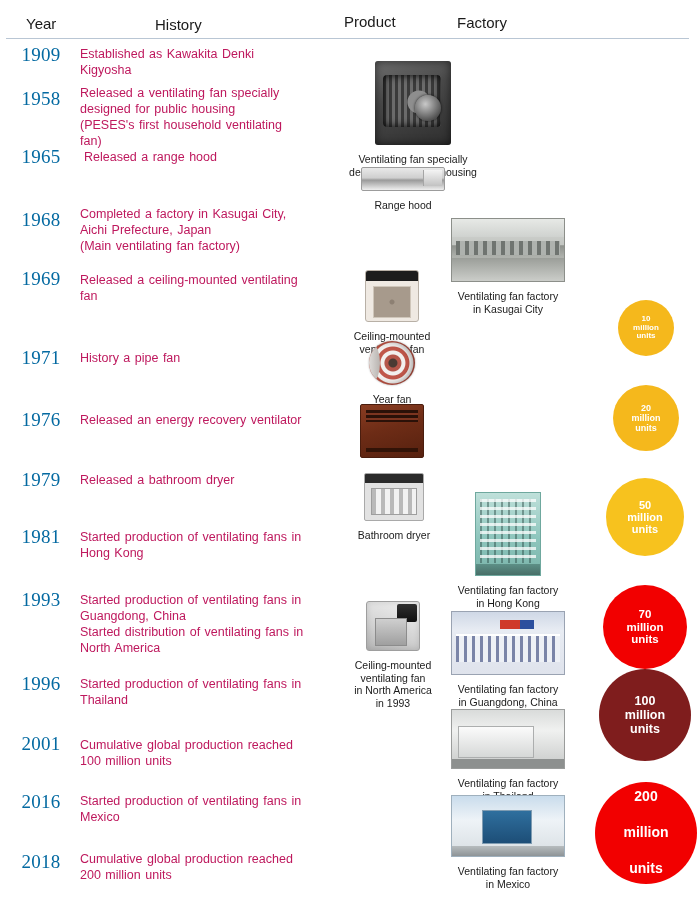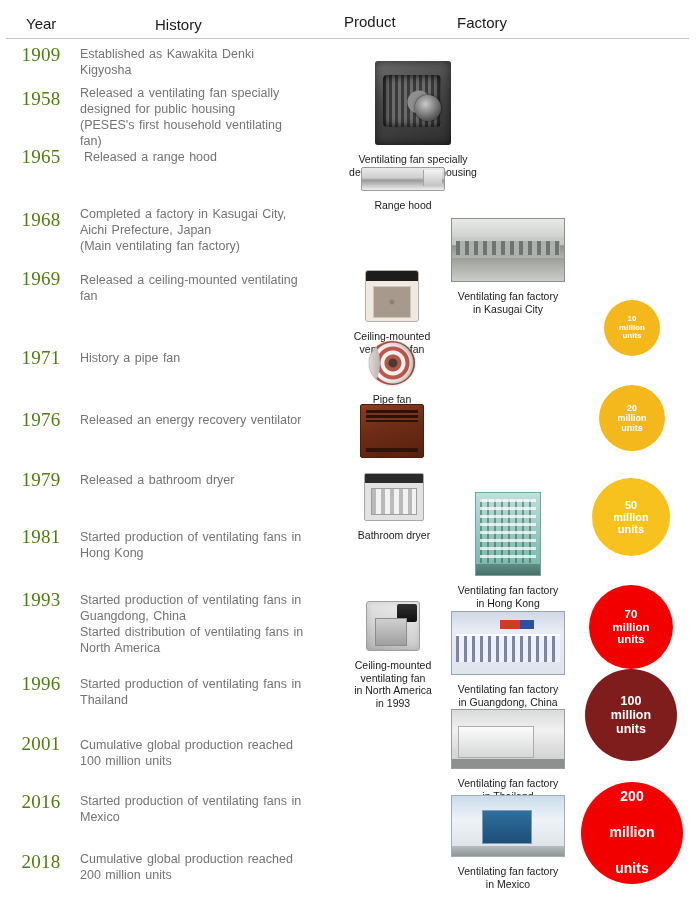--- a/index.html
+++ b/index.html
@@ -40,31 +40,31 @@
   }
 
   
   .year {
     position: absolute;
     left: 10px;
     width: 62px;
     text-align: center;
     font-family: "Liberation Serif", serif;
     font-size: 19px;
-    color: #4d7c0f;
+    color: #0369a1;
     letter-spacing: 0.3px;
   }
   .history {
     position: absolute;
     left: 80px;
     width: 250px;
     font-family: "Liberation Sans", sans-serif;
     font-size: 12.5px;
     line-height: 16px;
-    color: #737373;
+    color: #be185d;
     word-spacing: 1px;
   }
 
   
   .media { position: absolute; text-align: center; }
   .media .cap {
     font-family: "Liberation Sans", sans-serif;
     font-size: 10.5px;
     line-height: 12.5px;
     color: #1a1a1a;
@@ -260,20 +260,21 @@
     border-radius: 50%;
     display: flex;
     flex-direction: column;
     align-items: center;
     justify-content: center;
     color: #ffffff;
     font-family: "Liberation Sans", sans-serif;
     text-align: center;
     line-height: 1.12;
     font-weight: 600;
+    margin-left: 14px;
   }
   .bubble span { display: block; white-space: nowrap; }
 </style>
 </head>
 <body>
 
 <div class="header">
   <div class="col-head ch-year">Year</div>
   <div class="col-head ch-history">History</div>
   <div class="col-head ch-product">Product</div>
@@ -350,21 +351,21 @@
 </div>
 
 <div class="media" style="left:338px; top:270px; width:108px;">
   <div class="ph ceilfan"></div>
   <div class="cap" style="white-space: pre-line;">Ceiling-mounted
 ventilating fan</div>
 </div>
 
 <div class="media" style="left:348px; top:341px; width:88px;">
   <div class="ph pipefan"></div>
-  <div class="cap" style="white-space: pre-line;">Pipe fan</div>
+  <div class="cap" style="white-space: pre-line;">Year fan</div>
 </div>
 
 <div class="media" style="left:340px; top:404px; width:104px;">
   <div class="ph erv"></div>
 </div>
 
 <div class="media" style="left:345px; top:473px; width:98px;">
   <div class="ph bathdryer"></div>
   <div class="cap" style="white-space: pre-line;">Bathroom dryer</div>
 </div>

